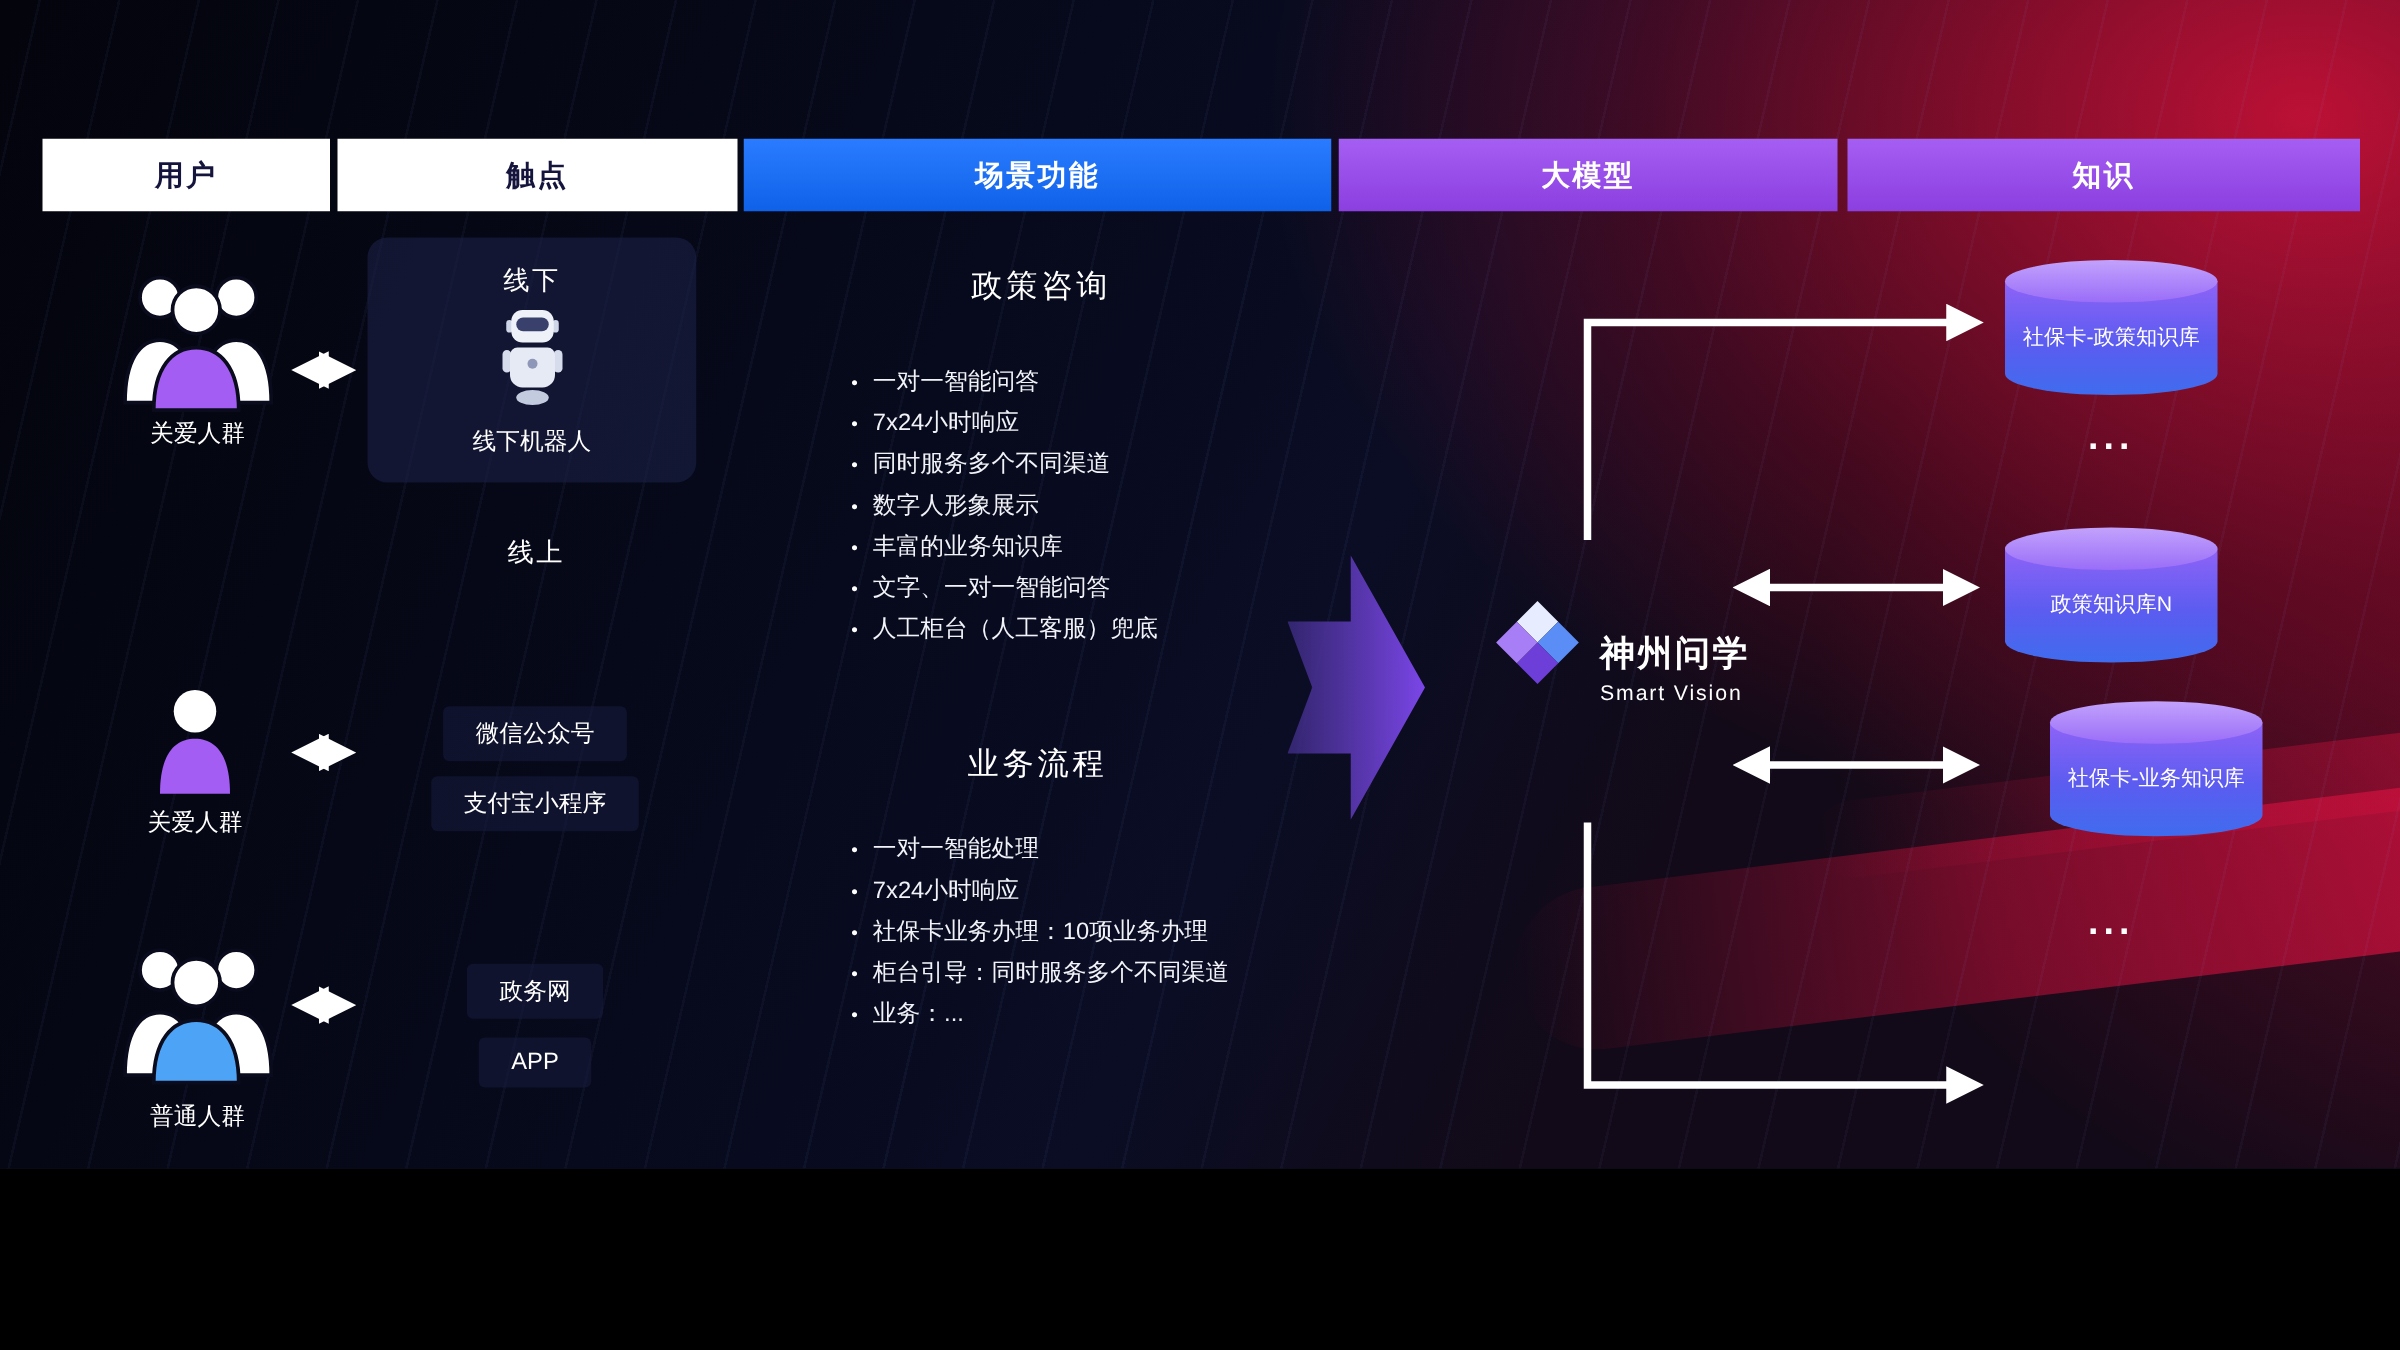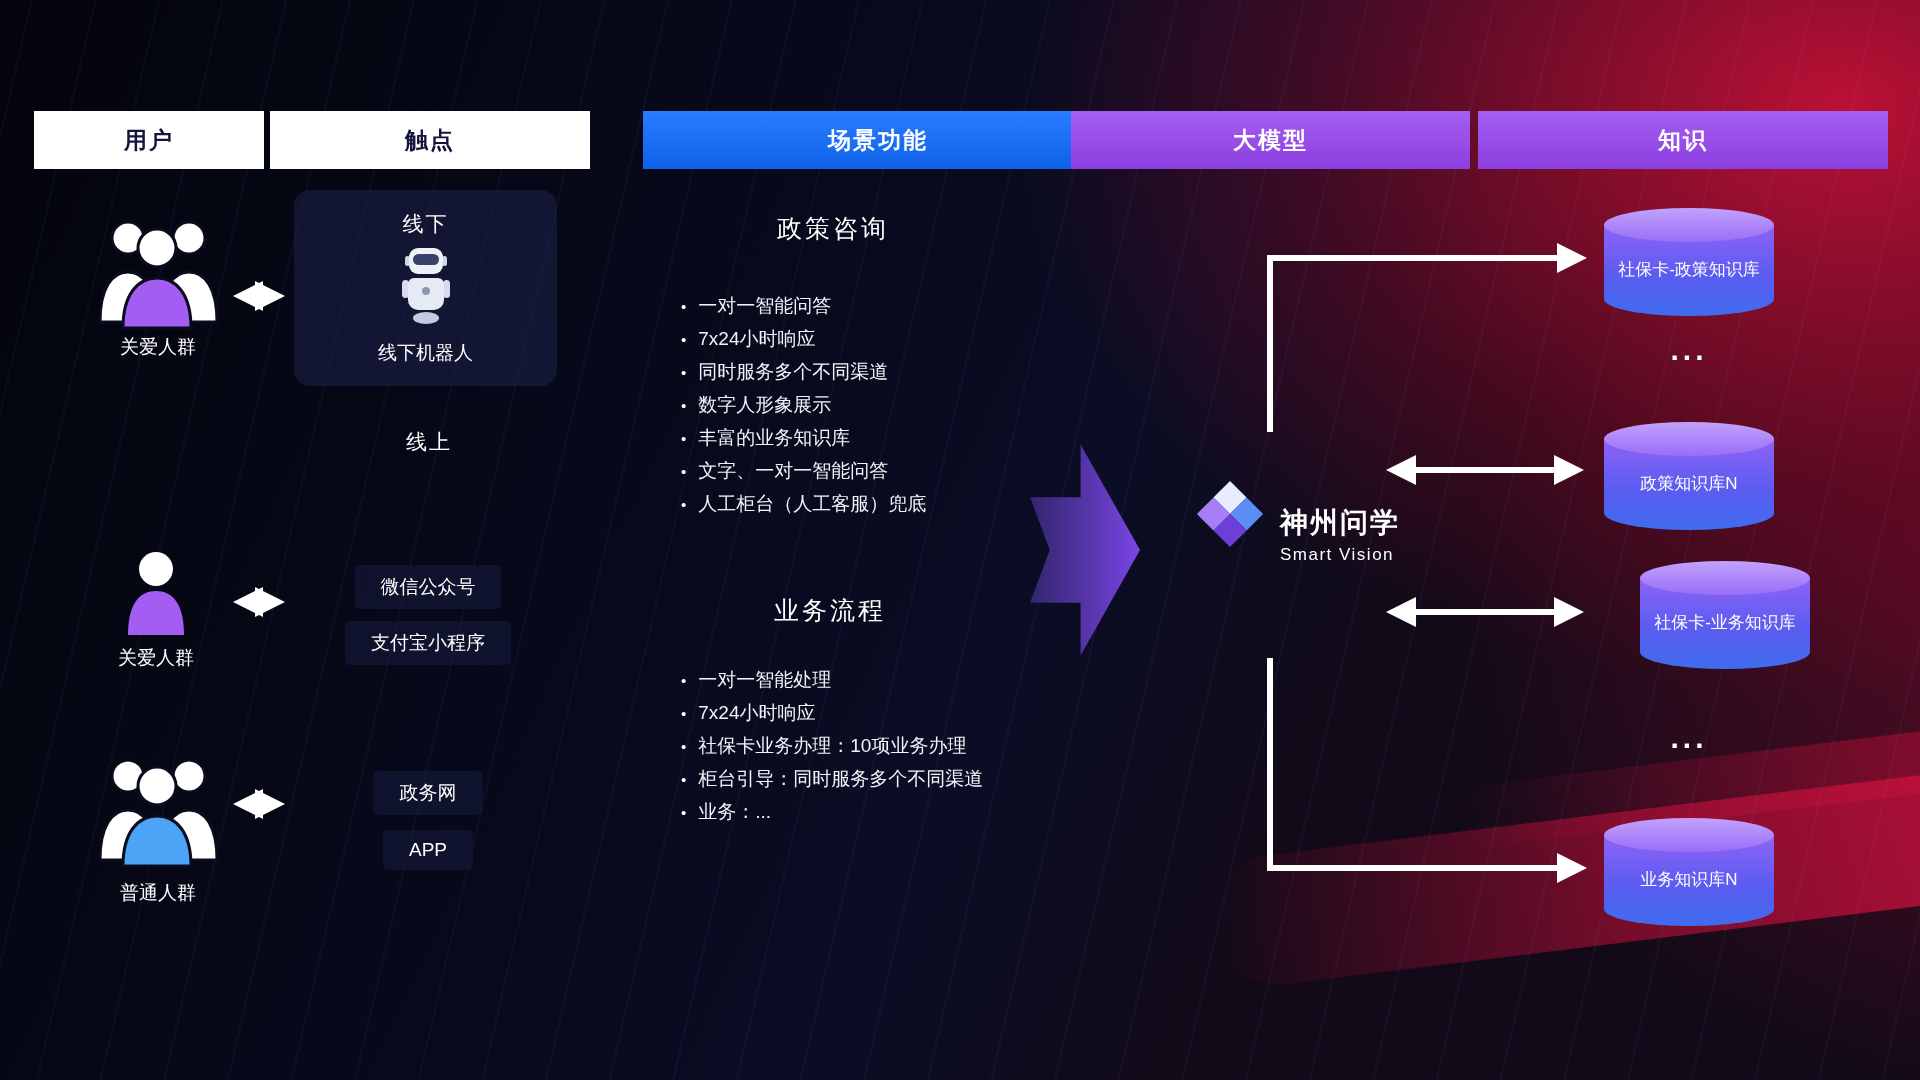--- a/index.html
+++ b/index.html
@@ -1,17 +1,17 @@
 <!DOCTYPE html>
 <html><head>
 <meta charset="utf-8">
 <style>
   html,body{margin:0;padding:0;background:#000;}
   .stage{
-    position:relative;width:1920px;height:1080px;overflow:hidden;
+    position:relative;width:1920px;height:935px;overflow:hidden;
     background:#0f172a;
     font-family:"Liberation Sans","DejaVu Sans",sans-serif;
   }
   
   .bg-base{position:absolute;inset:0;z-index:0;
     background:linear-gradient(115deg,#03040c 0%,#070a1c 38%,#0a0d24 55%,#120a18 70%);}
   .bg-red{position:absolute;inset:0;z-index:0;
     background:
       radial-gradient(1150px 820px at 96% 10%, rgba(225,18,60,.82), rgba(150,8,40,.38) 46%, rgba(0,0,0,0) 72%),
       radial-gradient(1000px 760px at 109% 58%, rgba(185,12,52,.45), rgba(0,0,0,0) 64%);}
@@ -20,21 +20,21 @@
   .swoosh1{position:absolute;right:-150px;bottom:140px;width:860px;height:130px;border-radius:80px;z-index:1;
     background:linear-gradient(90deg, rgba(140,8,40,0) 0%, rgba(190,14,56,.55) 45%, rgba(214,17,64,.8) 100%);
     transform:rotate(-7deg);}
   .swoosh2{position:absolute;right:-70px;bottom:262px;width:540px;height:62px;border-radius:40px;z-index:1;
     background:linear-gradient(90deg, rgba(150,10,45,0), rgba(205,16,60,.5));
     transform:rotate(-7deg);}
   
   .hdr{position:absolute;top:111px;height:58px;z-index:3;display:flex;align-items:center;justify-content:center;
     font-size:23px;font-weight:bold;letter-spacing:2px;}
   .hdr.white{background:#ffffff;color:#14143c;}
-  .hdr.blue{background:linear-gradient(180deg,#2a7bff,#0f62e8);color:#fff;margin-left:48px;}
+  .hdr.blue{background:linear-gradient(180deg,#2a7bff,#0f62e8);color:#fff;}
   .hdr.purple{background:linear-gradient(180deg,#a55ef2,#8b3fe0);color:#fff;}
   
   .u-icon{position:absolute;z-index:3;}
   .u-label{position:absolute;z-index:3;color:#fff;font-size:19px;width:160px;text-align:center;}
   
   .robot-box{position:absolute;left:294px;top:190px;width:263px;height:196px;z-index:3;
     background:rgba(30,34,74,.55);border-radius:16px;}
   .robot-box .tp-title{position:absolute;top:20px;left:0;right:0;text-align:center;color:#fff;font-size:21px;letter-spacing:2px;}
   .robot-box .robot{position:absolute;left:50%;top:54px;transform:translateX(-50%);}
   .robot-box .robot-label{position:absolute;bottom:20px;left:0;right:0;text-align:center;color:#fff;font-size:19px;}
@@ -216,19 +216,14 @@
     <div class="cyl-top"></div>
     <div class="cyl-body"></div>
     <div class="cyl-label">政策知识库N</div>
   </div>
   <div class="cyl" style="top:561px;margin-left:36px;">
     <div class="cyl-top"></div>
     <div class="cyl-body"></div>
     <div class="cyl-label">社保卡-业务知识库</div>
   </div>
   <div class="dots" style="top:728px;">...</div>
-  <div class="cyl" style="top:818px;">
-    <div class="cyl-top"></div>
-    <div class="cyl-body"></div>
-    <div class="cyl-label">业务知识库N</div>
-  </div>
 
 </div>
 
 </body></html>

